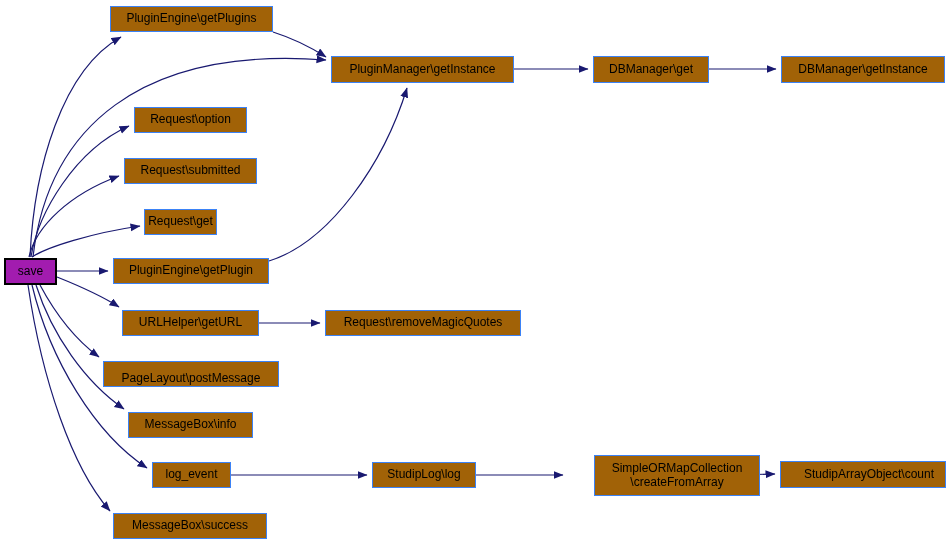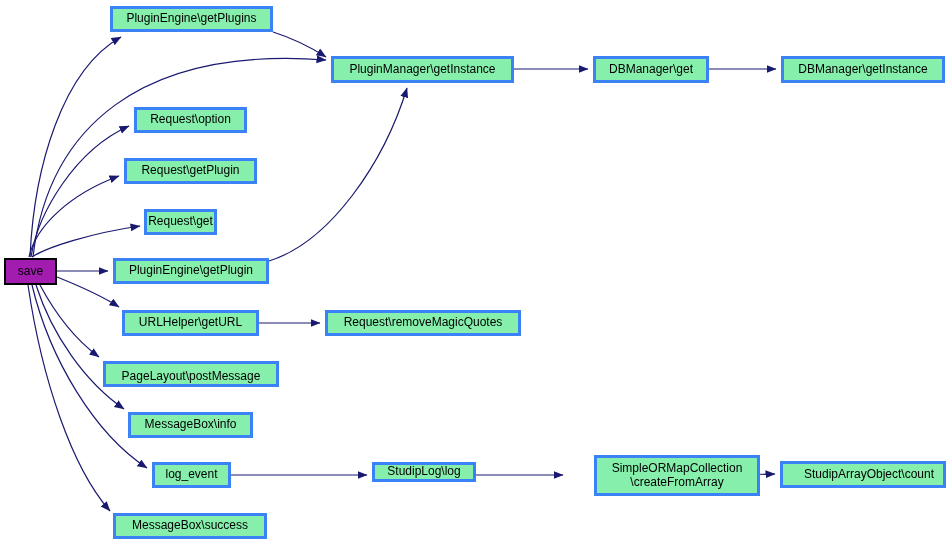--- a/index.html
+++ b/index.html
@@ -18,22 +18,22 @@
   #edges {
     position: absolute;
     left: 0;
     top: 0;
     width: 951px;
     height: 544px;
   }
   .node {
     position: absolute;
     box-sizing: border-box;
-    background: #86efac;
-    border: 3px solid #3b82f6;
+    background: #a16207;
+    border: 1px solid #3b82f6;
     display: flex;
     align-items: center;
     justify-content: center;
     font-size: 12px;
     color: #000000;
     line-height: 1.15;
     cursor: pointer;
   }
   .node .lbl {
     white-space: pre-line;
@@ -101,21 +101,21 @@
 
   <div class="node" style="left:781px; top:56px; width:164px; height:27px;">
     <span class="lbl">DBManager\getInstance</span>
   </div>
 
   <div class="node" style="left:134px; top:107px; width:113px; height:26px;">
     <span class="lbl">Request\option</span>
   </div>
 
   <div class="node" style="left:124px; top:158px; width:133px; height:26px;">
-    <span class="lbl">Request\getPlugin</span>
+    <span class="lbl">Request\submitted</span>
   </div>
 
   <div class="node" style="left:144px; top:209px; width:73px; height:26px;align-items:center;">
     <span class="lbl">Request\get</span>
   </div>
 
   <div class="node" style="left:113px; top:258px; width:156px; height:26px;">
     <span class="lbl">PluginEngine\getPlugin</span>
   </div>
 
@@ -132,21 +132,21 @@
   </div>
 
   <div class="node" style="left:128px; top:412px; width:125px; height:26px;">
     <span class="lbl">MessageBox\info</span>
   </div>
 
   <div class="node" style="left:152px; top:462px; width:79px; height:26px;">
     <span class="lbl">log_event</span>
   </div>
 
-  <div class="node" style="left:372px; top:462px; width:104px; height:20px;">
+  <div class="node" style="left:372px; top:462px; width:104px; height:26px;">
     <span class="lbl">StudipLog\log</span>
   </div>
 
   <div class="node" style="left:568px; top:455px; width:166px; height:41px;margin-left:26px;">
     <span class="lbl">SimpleORMapCollection
 \createFromArray</span>
   </div>
 
   <div class="node" style="left:780px; top:461px; width:166px; height:27px;padding-left:12px;">
     <span class="lbl">StudipArrayObject\count</span>

